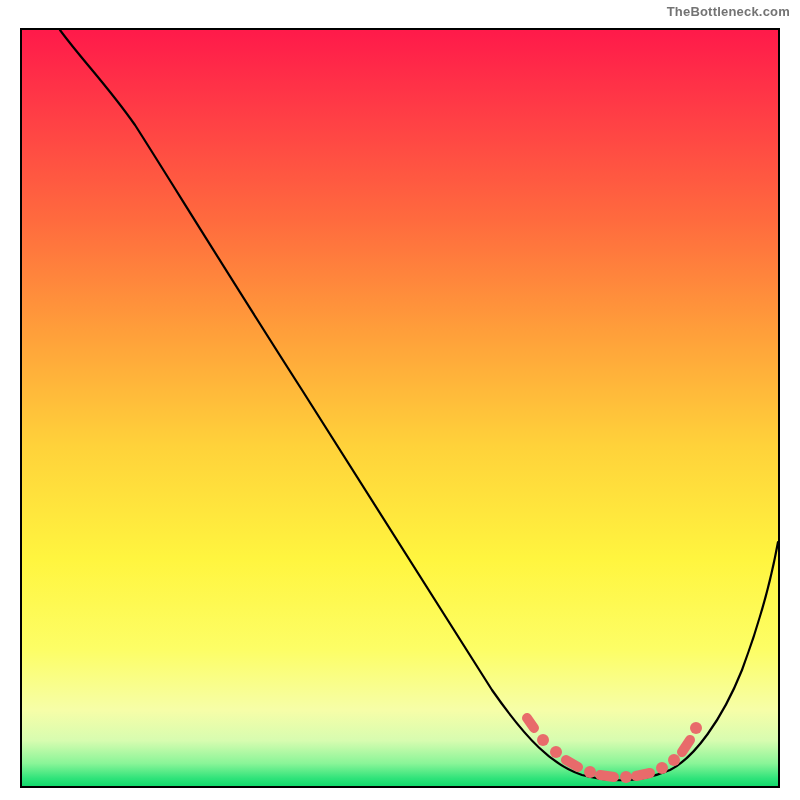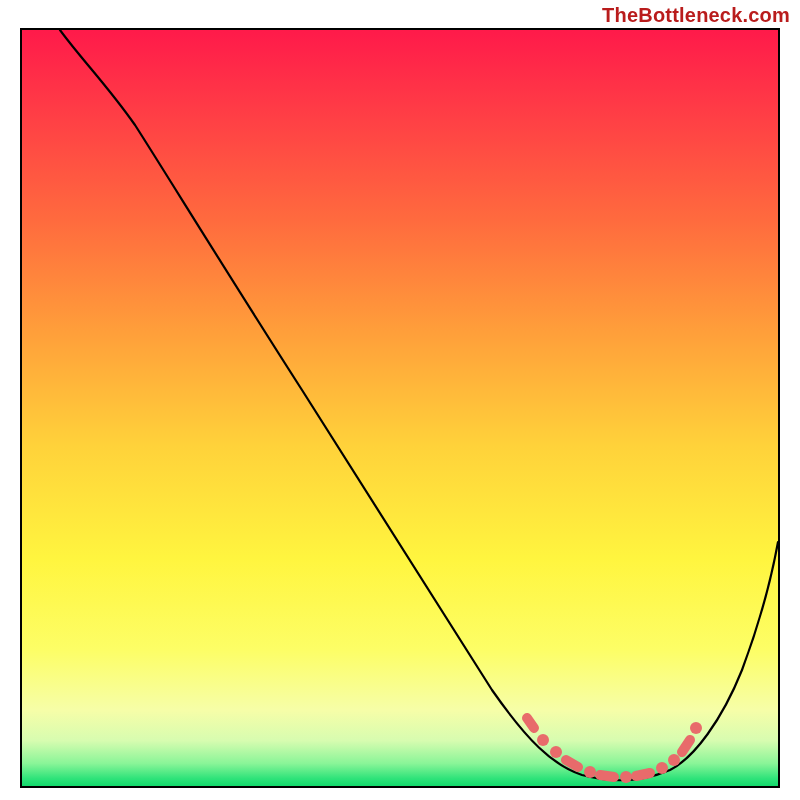--- a/index.html
+++ b/index.html
@@ -14,23 +14,23 @@
   .outer {
     width: 800px;
     height: 800px;
     position: relative;
     background: #ffffff;
   }
   .watermark {
     position: absolute;
     top: 4px;
     right: 10px;
-    font-size: 20px;
+    font-size: 13px;
     font-weight: 600;
-    color: #b91c1c;
+    color: #737373;
     letter-spacing: 0.2px;
   }
   .plot {
     position: absolute;
     left: 20px;
     top: 28px;
     width: 760px;
     height: 760px;
     border: 2px solid #000000;
     box-sizing: border-box;

